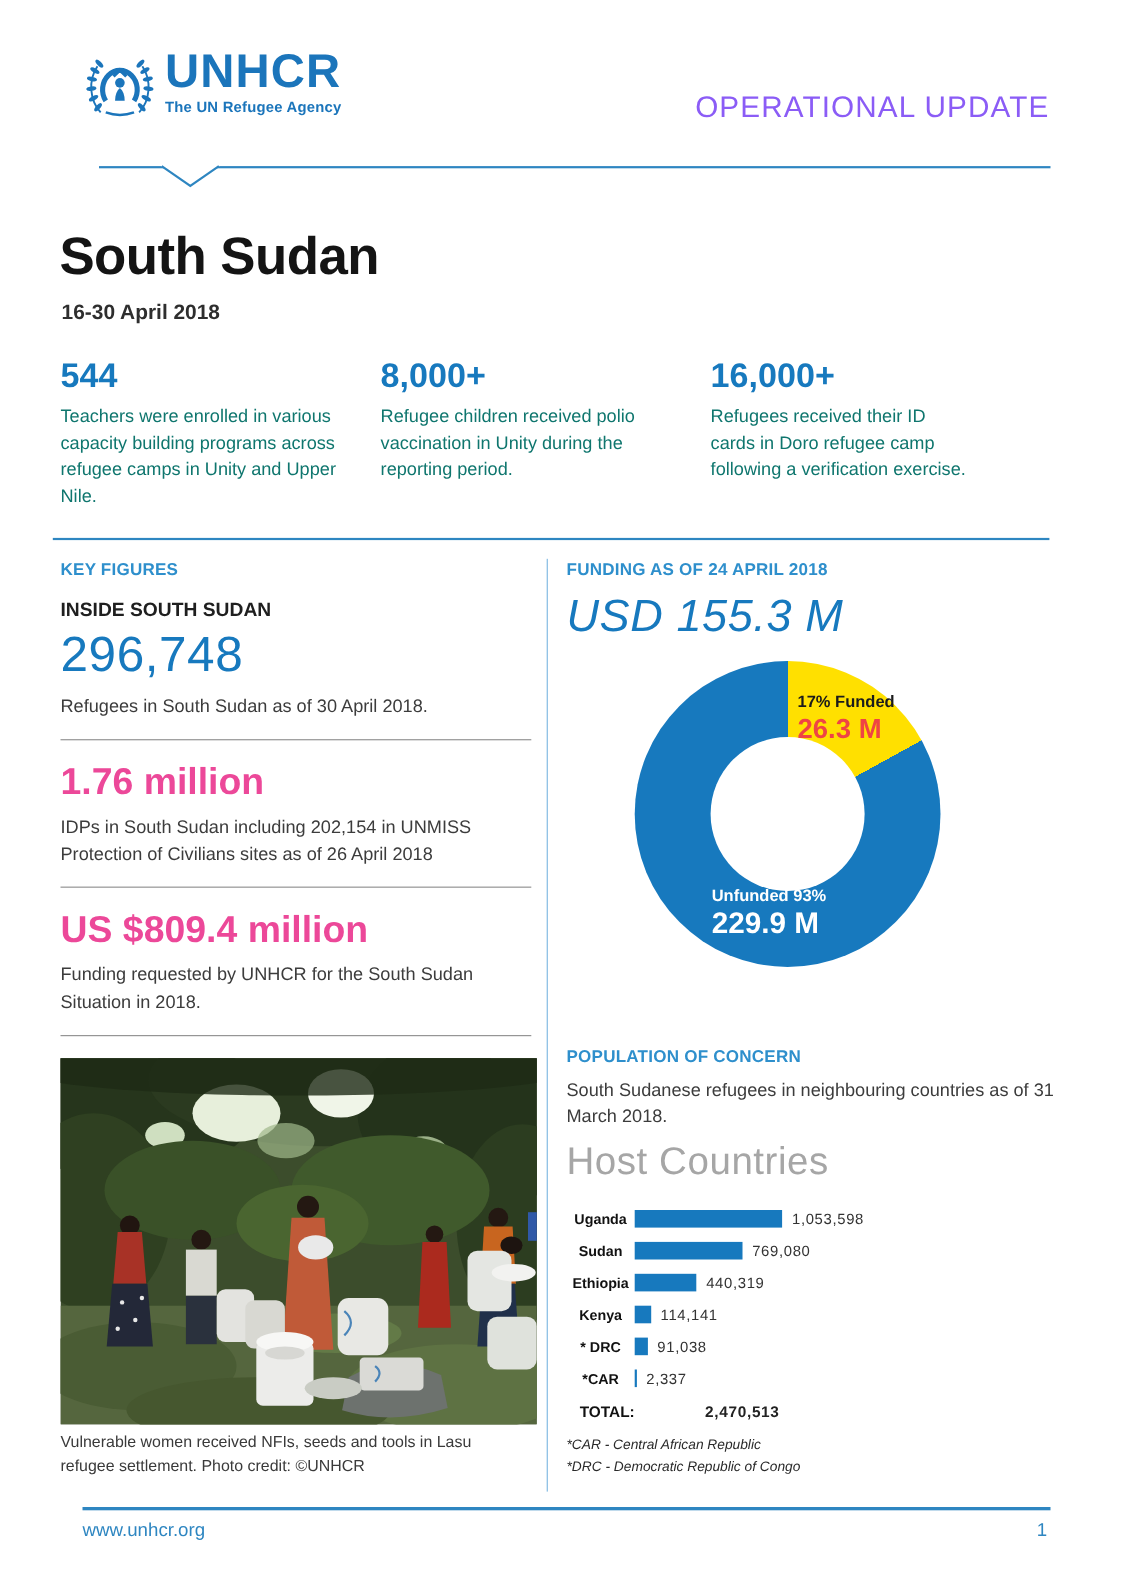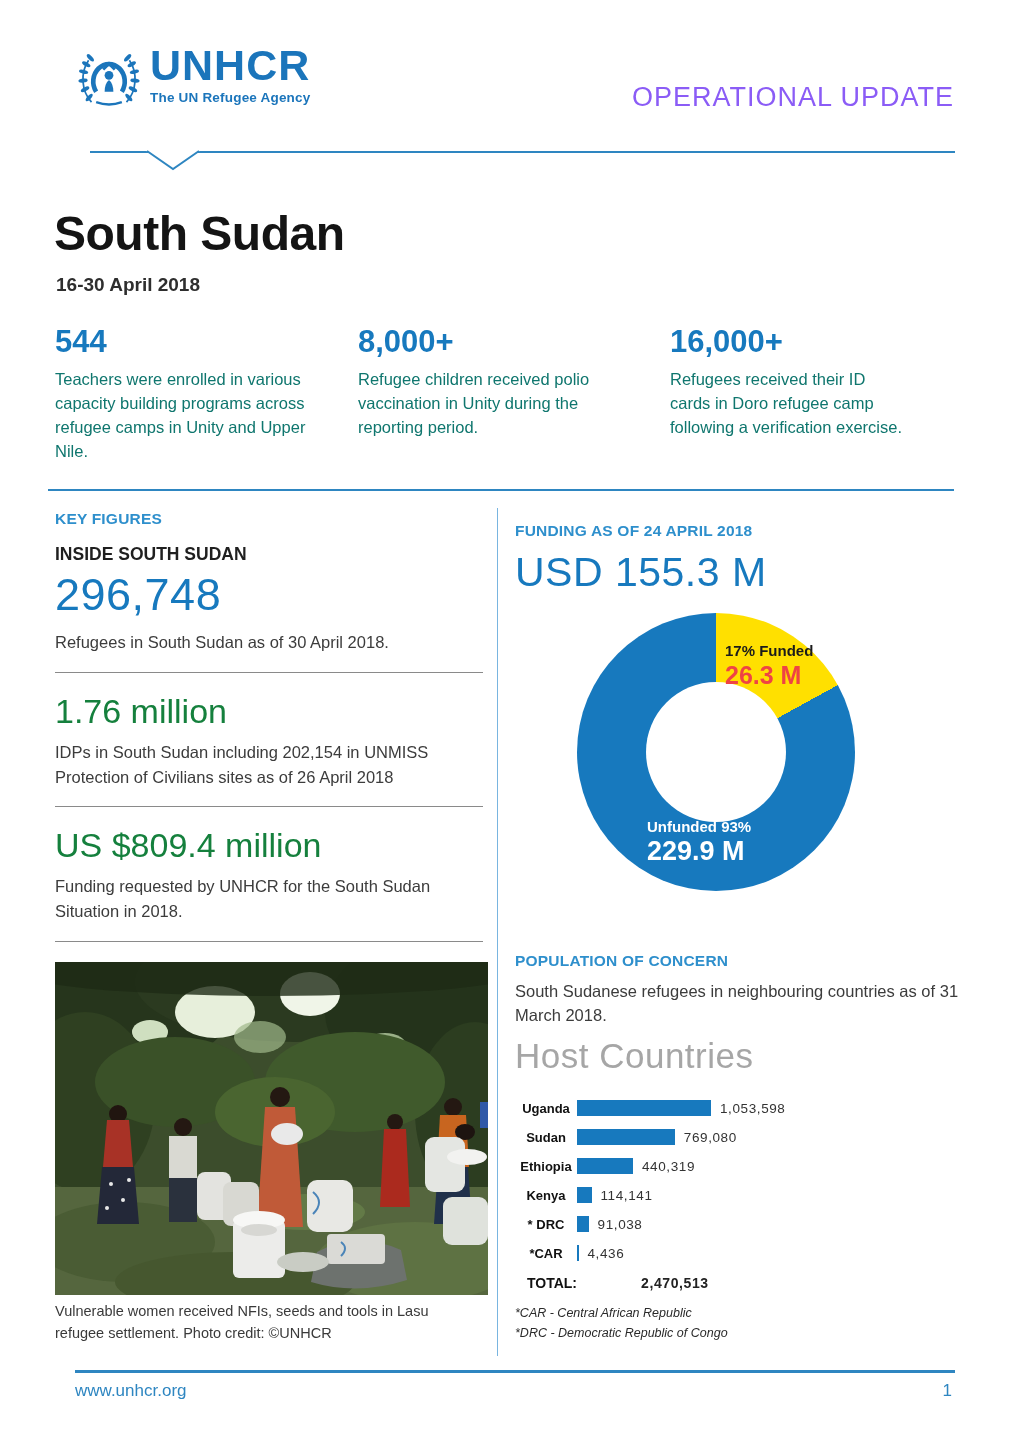--- a/index.html
+++ b/index.html
@@ -15,42 +15,42 @@
   .doc-type{position:absolute;right:70px;top:82px;font-size:27px;color:#8b5cf6;letter-spacing:1px;}
   .header-rule{position:absolute;left:90px;right:69px;top:151px;border-top:2px solid #2e86c1;}
   .chevron{position:absolute;left:145px;top:150px;width:56px;height:22px;}
 
   
   .title{position:absolute;left:54px;top:206px;font-size:48px;font-weight:800;color:#141414;letter-spacing:-0.5px;}
   .date{position:absolute;left:56px;top:274px;font-size:19px;font-weight:700;color:#2e2e2e;}
 
   
   .highlights{position:absolute;left:55px;top:324px;width:900px;display:grid;
-              grid-template-columns:285px 294px 285px;column-gap:18px;}
+              grid-template-columns:285px 294px 285px;column-gap:6px;}
   .hl-value{font-size:31px;font-weight:700;color:#1779be;margin-bottom:8px;}
   .hl-text{font-size:16.5px;color:#0f766e;line-height:1.45;}
   .hl-cell:nth-child(1) .hl-text{max-width:275px;}
   .hl-cell:nth-child(2) .hl-text{max-width:262px;}
   .hl-cell:nth-child(3) .hl-text{max-width:238px;}
 
   .main-rule{position:absolute;left:48px;right:70px;top:489px;border-top:2px solid #2e86c1;}
   .v-divider{position:absolute;left:497px;top:508px;width:1px;height:848px;background:#79b5e0;}
 
   
   .keyfigs{position:absolute;left:55px;top:510px;width:428px;}
   .sec-heading{font-size:15.5px;font-weight:700;color:#2e8fcc;letter-spacing:0.2px;}
   .kf-sub{font-size:17.5px;font-weight:700;color:#1f1f1f;margin-top:16px;}
   .kf-big{font-size:45px;color:#1779be;margin-top:4px;letter-spacing:0.5px;}
-  .kf-med{font-size:34px;color:#15803d;}
+  .kf-med{font-size:34px;color:#ec4899;font-weight:bold;}
   .kf-text{font-size:16.5px;color:#3c3c3c;line-height:1.5;margin-top:9px;max-width:408px;}
   .kf-hr{border:none;border-top:1px solid #8a8a8a;margin:17px 0 19px 0;width:100%;}
 
   
-  .funding{position:absolute;left:515px;top:522px;width:440px;}
-  .fund-amount{font-size:41px;color:#1779be;margin-top:9px;letter-spacing:0.5px;}
+  .funding{position:absolute;left:515px;top:510px;width:440px;}
+  .fund-amount{font-size:41px;color:#1779be;margin-top:9px;letter-spacing:0.5px;font-style:italic;}
   .fund-caption{font-size:15.5px;color:#3c3c3c;margin-top:11px;}
   .donut-wrap{position:relative;width:278px;height:278px;margin:17px 0 0 62px;}
   .donut{width:278px;height:278px;border-radius:50%;}
   .donut-hole{position:absolute;left:69px;top:69px;width:140px;height:140px;border-radius:50%;background:#fff;}
   .funded-label{position:absolute;left:148px;top:29px;font-size:15px;font-weight:700;color:#1b1b1b;}
   .funded-value{position:absolute;left:148px;top:48px;font-size:25px;font-weight:700;color:#ef4444;}
   .unfunded-label{position:absolute;left:70px;top:205px;font-size:15px;font-weight:700;color:#fff;}
   .unfunded-value{position:absolute;left:70px;top:223px;font-size:27px;font-weight:700;color:#fff;}
 
   
@@ -262,21 +262,21 @@
             <div class="bar-value">114,141</div>
           </div>
           <div class="bar-row">
             <div class="bar-label">* DRC</div>
             <div class="bar" style="width: 11.5785px; background: rgb(23, 121, 190);"></div>
             <div class="bar-value">91,038</div>
           </div>
           <div class="bar-row">
             <div class="bar-label">*CAR</div>
             <div class="bar" style="width: 1.5px; background: rgb(23, 121, 190);"></div>
-            <div class="bar-value">4,436</div>
+            <div class="bar-value">2,337</div>
           </div>
         </div>
       <div class="total-row">
         <div class="total-label">TOTAL:</div>
         <div class="total-value">2,470,513</div>
       </div>
       <div class="footnotes" id="footnotes">
           <div>*CAR -  Central African Republic</div>
           <div>*DRC - Democratic Republic of Congo</div>
         </div>

